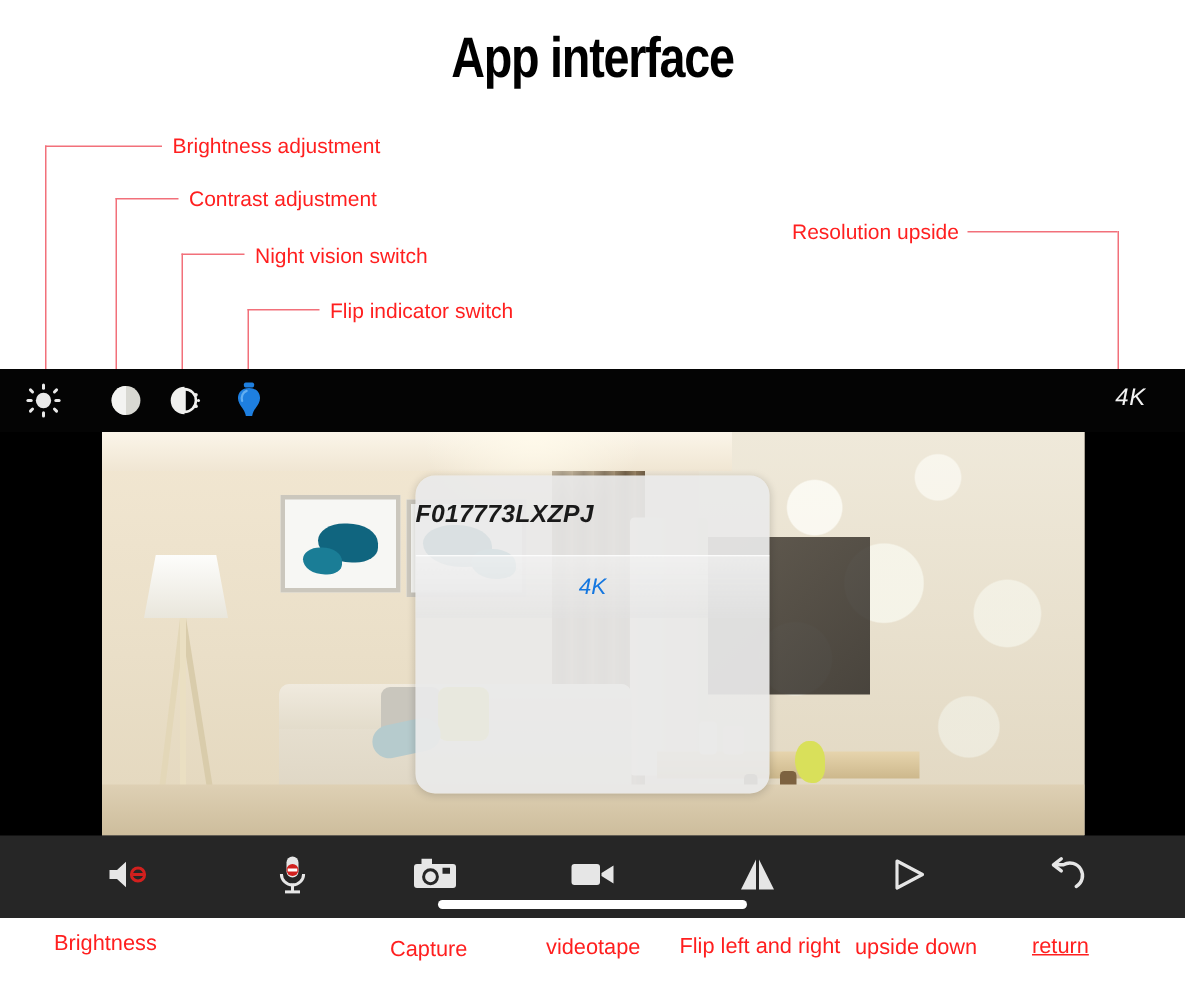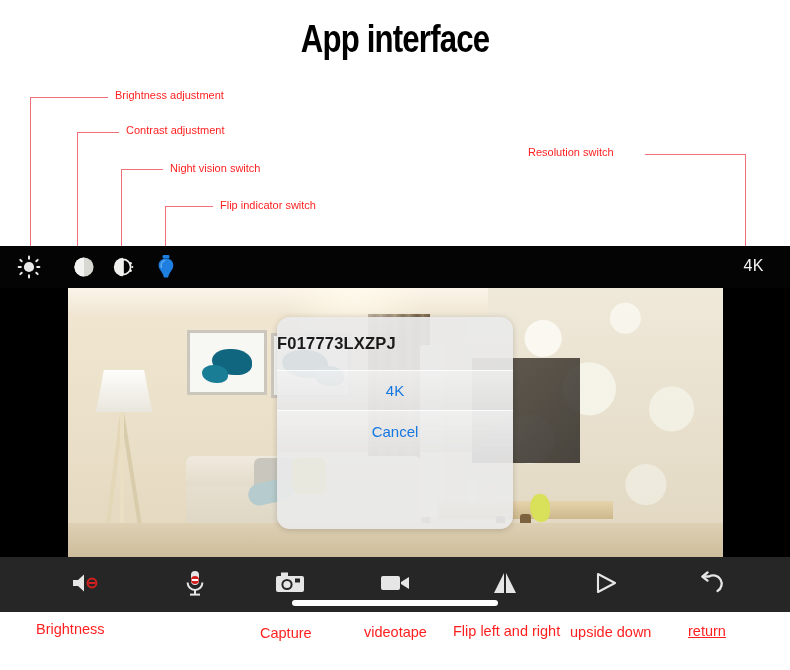--- a/index.html
+++ b/index.html
@@ -31,40 +31,41 @@
     color:#fcfcfc;
     font-size:20px;font-weight:bold;
     letter-spacing:1px;
     user-select:none;
   }
 
   
   .callout-label{
     position:absolute;
     color:#ff1f1f;
-    font-size:11px;
+    font-size:14px;
     white-space:nowrap;
     line-height:1;
   }
   .cl-h{ 
     position:absolute;
     height:0;
     border-top:1.6px solid #f2707a;
   }
   .cl-v{ 
     position:absolute;
     width:0;
     border-left:1.6px solid #f2707a;
   }
 
   
   .screen{
     position:absolute;left:0;top:246px;width:790px;height:366px;
     background:#000;
     overflow:hidden;
+    font-style:italic;
   }
   .topbar{
     position:absolute;left:0;top:0;width:790px;height:42px;
     background:#040404;
     z-index:5;
   }
   .res-label{
     position:absolute;right:26px;top:11px;
     color:#f2f2f2;font-size:16px;font-weight:500;
     letter-spacing:0.5px;
@@ -192,21 +193,21 @@
   <div class="cl-h" style="left:165px;top:206px;width:48px;"></div>
   <div class="cl-v" style="left:165px;top:206px;height:54px;"></div>
 
   <div class="cl-h" style="left:645px;top:154px;width:100px;"></div>
   <div class="cl-v" style="left:745px;top:154px;height:106px;"></div>
 
   <div class="callout-label" style="left:115px;top:90px;">Brightness adjustment</div>
   <div class="callout-label" style="left:126px;top:125px;">Contrast adjustment</div>
   <div class="callout-label" style="left:170px;top:163px;">Night vision switch</div>
   <div class="callout-label" style="left:220px;top:200px;">Flip indicator switch</div>
-  <div class="callout-label" style="left:528px;top:147px;">Resolution switch</div>
+  <div class="callout-label" style="left:528px;top:147px;">Resolution upside</div>
 
   <div class="screen">
 
     <div class="video">
       <div class="v-wallL"></div>
       <div class="v-wallR"></div>
       <div class="v-flowerwall"></div>
       <div class="v-curtain"></div>
       <div class="v-ceiling"></div>
       <div class="v-glow"></div>
@@ -332,21 +333,20 @@
           <path d="M19.5 20 A8 8 0 1 0 11 5.5 L5 5.5" fill="none" stroke="#e6e6e6" stroke-width="2.3" stroke-linecap="round"></path>
           <path d="M9.5 1.5 L4.3 5.6 L9.5 9.6" fill="none" stroke="#e6e6e6" stroke-width="2.3" stroke-linecap="round" stroke-linejoin="round"></path>
         </svg>
       </div>
       <div class="homebar"></div>
     </div>
 
     <div class="sheet" style="top:71px;">
       <div class="sheet-title">F017773LXZPJ</div>
       <div class="sheet-row">4K</div>
-      <div class="sheet-row">Cancel</div>
     </div>
 
   </div>
 
   <div class="cap" style="left:36px;top:622px;">Brightness</div>
   <div class="cap" style="left:260px;top:626px;">Capture</div>
   <div class="cap" style="left:364px;top:625px;">videotape</div>
   <div class="cap" style="left:453px;top:624px;">Flip left and right</div>
   <div class="cap" style="left:570px;top:625px;">upside down</div>
   <div class="cap" style="left:688px;top:624px;text-decoration:underline;">return</div>

